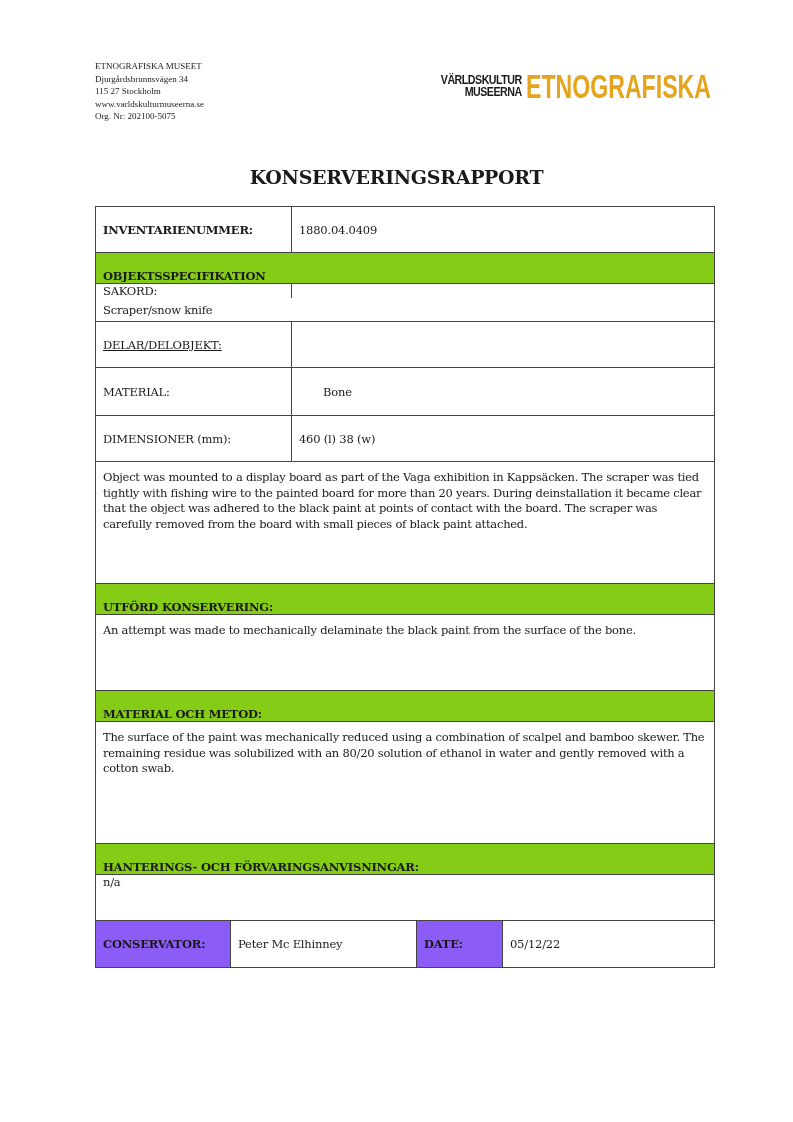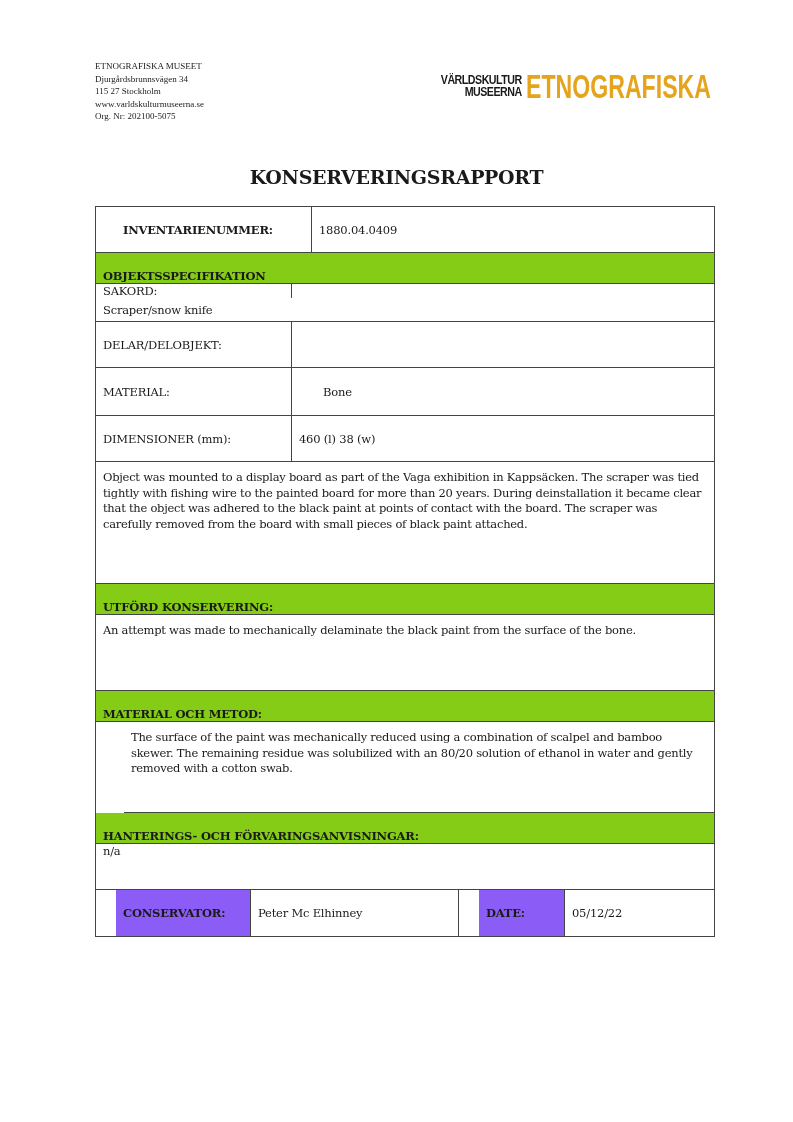--- a/index.html
+++ b/index.html
@@ -8,21 +8,21 @@
   .logo { position:absolute; left:423px; top:64px; height:44px; display:flex; align-items:center; }
   .logo .vk { font-family:"Liberation Sans", sans-serif; font-weight:bold; font-size:13px; line-height:12px; letter-spacing:-0.6px; color:#1a1a1a; text-align:right; transform:scaleX(0.82); transform-origin:right center; margin-right:4px; }
   .logo .et { font-family:"Liberation Sans", sans-serif; font-weight:bold; font-size:34px; color:#e6a31c; transform:scaleX(0.68); transform-origin:left center; letter-spacing:0px; white-space:nowrap; }
   .title { position:absolute; left:0; width:793px; top:166px; text-align:center; font-weight:bold; font-size:19px; font-family:"DejaVu Serif", serif; letter-spacing:-0.3px; }
   .tbl { position:absolute; left:95px; top:206px; width:620px; border:1px solid #444; box-sizing:border-box; }
   .row { display:flex; border-bottom:1px solid #444; box-sizing:border-box; }
   .row:last-child { border-bottom:none; }
   .cell { box-sizing:border-box; padding:0 7px; display:flex; align-items:center; font-size:11.5px; font-family:"DejaVu Serif", serif; letter-spacing:-0.2px; }
   .lbl { width:196px; border-right:1px solid #444; }
   .val { flex:1; }
-  .b { font-weight:bold;margin-left:20px; }
+  .b { font-weight:bold; }
   .sec { background:#84cc16; font-weight:bold; font-size:11.5px; padding:0 7px; display:flex; align-items:flex-end; padding-bottom:0px; letter-spacing:-0.2px; height:31px; box-sizing:border-box; line-height:14px; }
   .txt { font-size:11.5px; padding:8px 7px; line-height:15.5px; box-sizing:border-box; letter-spacing:-0.25px; }
   .gray { background:#8b5cf6; }
 </style>
 </head>
 <body>
 
 <div class="addr">
   <div>ETNOGRAFISKA MUSEET</div>
   <div>Djurgårdsbrunnsvägen 34</div>
@@ -44,38 +44,38 @@
 <div class="tbl">
   <div class="row" style="height:46px;">
     <div class="cell lbl b">INVENTARIENUMMER:</div>
     <div class="cell val">1880.04.0409</div>
   </div>
   <div class="row sec">OBJEKTSSPECIFIKATION</div>
   <div class="row" style="height:38px;flex-direction:column;">
     <div class="cell lbl">SAKORD:</div>
     <div class="cell val">Scraper/snow knife</div>
   </div>
-  <div class="row" style="height:46px;">
+  <div class="row" style="height:46px;text-decoration:underline;">
     <div class="cell lbl">DELAR/DELOBJEKT:</div>
     <div class="cell val"></div>
   </div>
   <div class="row" style="height:48px;gap:24px;">
     <div class="cell lbl">MATERIAL:</div>
     <div class="cell val">Bone</div>
   </div>
   <div class="row" style="height:46px;">
     <div class="cell lbl">DIMENSIONER (mm):</div>
     <div class="cell val">460 (l) 38 (w)</div>
   </div>
   <div class="row txt" style="height:122px;">Object was mounted to a display board as part of the Vaga exhibition in Kappsäcken. The scraper was tied tightly with fishing wire to the painted board for more than 20 years. During deinstallation it became clear that the object was adhered to the black paint at points of contact with the board. The scraper was carefully removed from the board with small pieces of black paint attached.</div>
   <div class="row sec">UTFÖRD KONSERVERING:</div>
   <div class="row txt" style="height:76px;">An attempt was made to mechanically delaminate the black paint from the surface of the bone.</div>
   <div class="row sec">MATERIAL OCH METOD:</div>
-  <div class="row txt" style="height:91px;margin-left:28px;">The surface of the paint was mechanically reduced using a combination of scalpel and bamboo skewer. The remaining residue was solubilized with an 80/20 solution of ethanol in water and gently removed with a cotton swab.</div>
+  <div class="row txt" style="height:122px;">The surface of the paint was mechanically reduced using a combination of scalpel and bamboo skewer. The remaining residue was solubilized with an 80/20 solution of ethanol in water and gently removed with a cotton swab.</div>
   <div class="row sec">HANTERINGS- OCH FÖRVARINGSANVISNINGAR:</div>
   <div class="row txt" style="height:46px; padding-top:0px;">n/a</div>
   <div class="row" style="height:46px;">
     <div class="cell b gray" style="width:135px; border-right:1px solid #444;">CONSERVATOR:</div>
-    <div class="cell" style="width:208px; border-right:1px solid #444;">Peter Mc Elhinney</div>
+    <div class="cell" style="width:186px; border-right:1px solid #444;">Peter Mc Elhinney</div>
     <div class="cell b gray" style="width:86px; border-right:1px solid #444;">DATE:</div>
     <div class="cell" style="flex:1;">05/12/22</div>
   </div>
 </div>
 
 </body></html>

